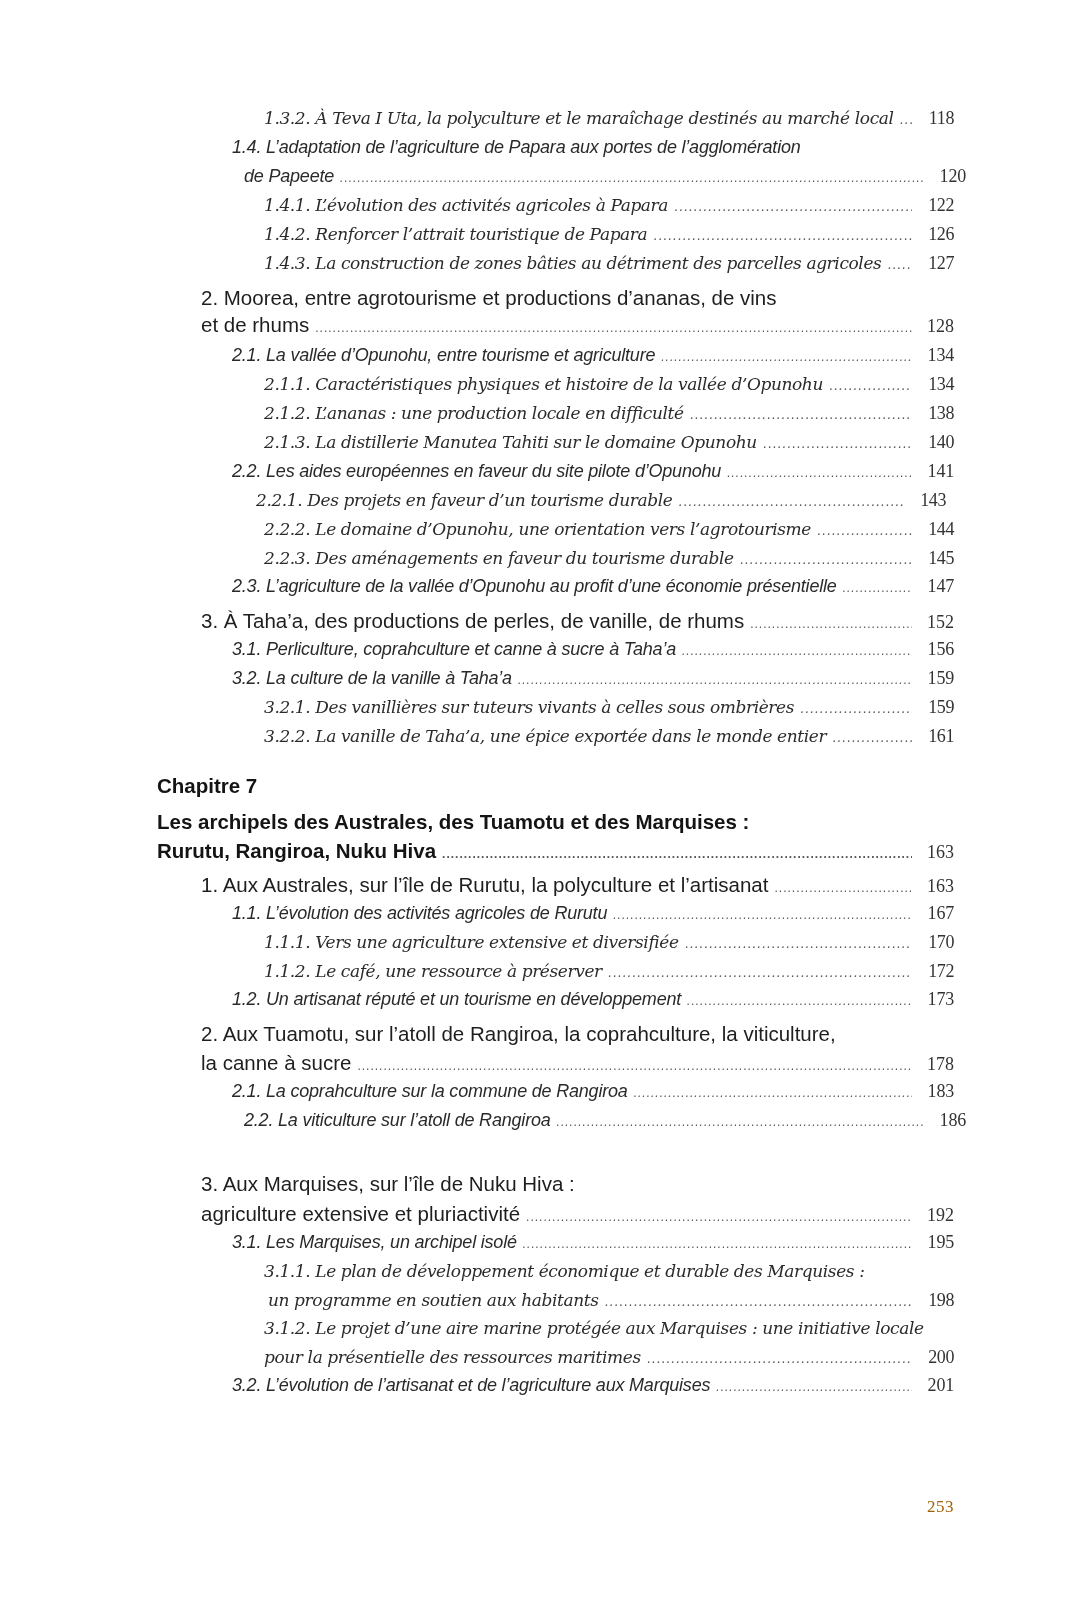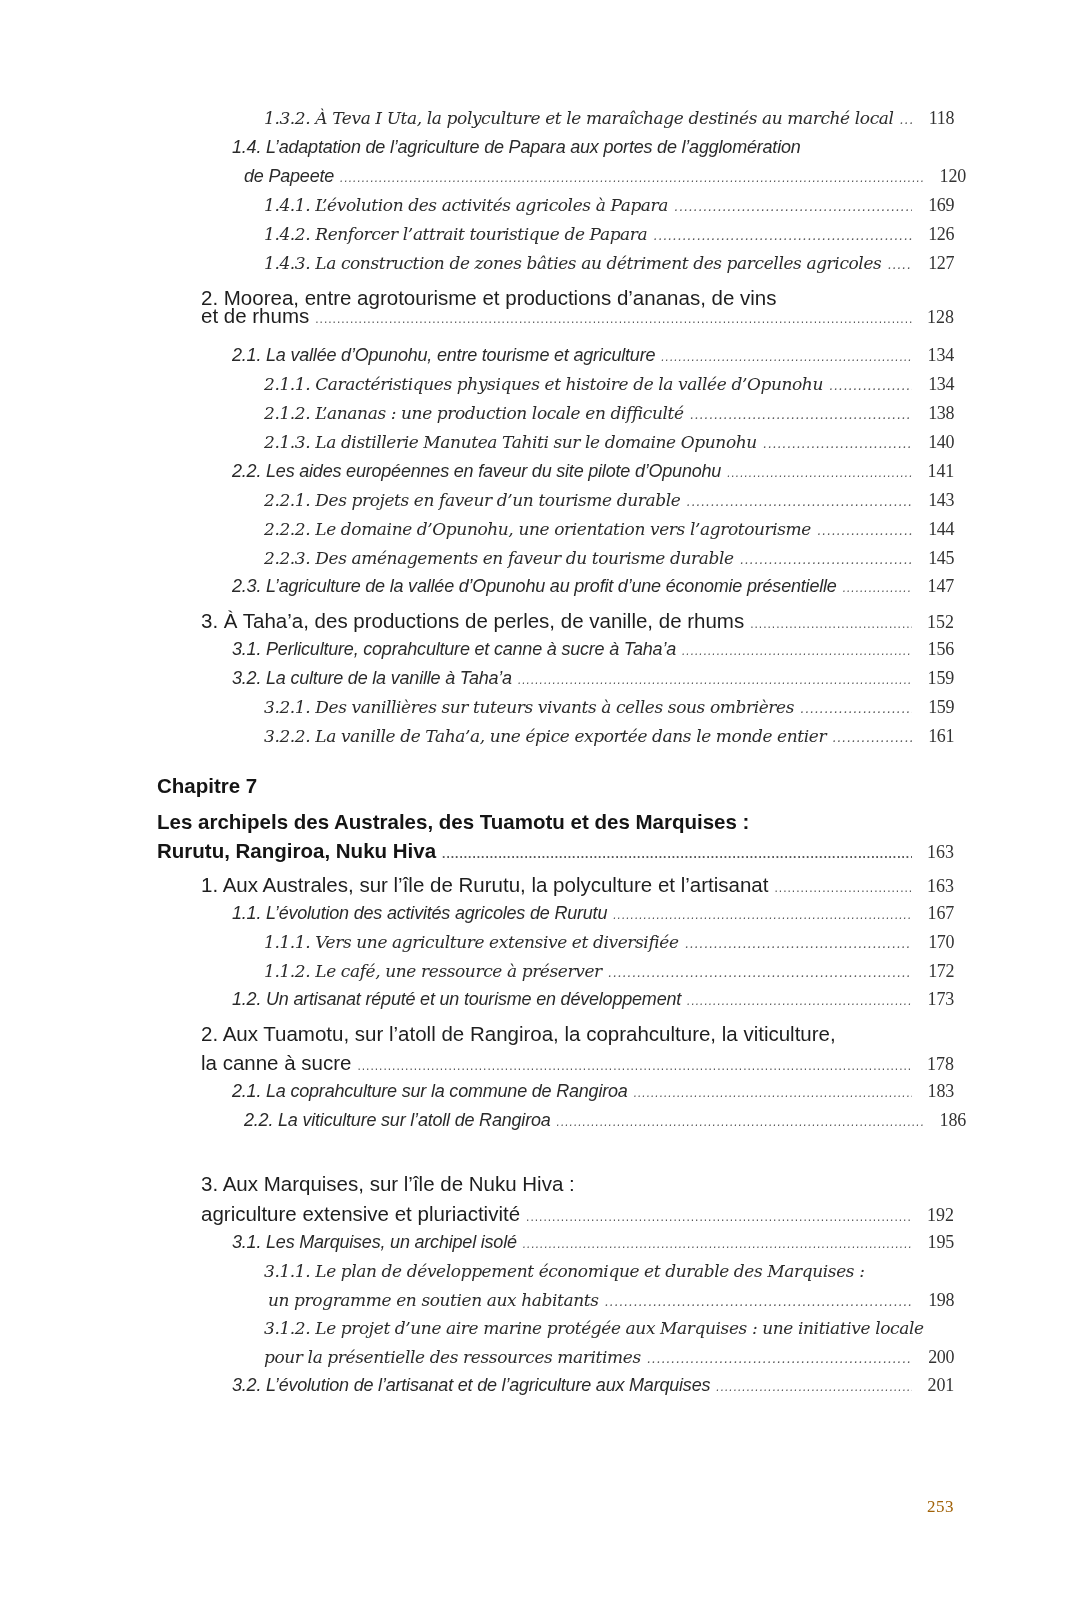--- a/index.html
+++ b/index.html
@@ -32,35 +32,35 @@
   <div class="plain lvl2" style="left:232px; top:137px;">1.4. L’adaptation de l’agriculture de Papara aux portes de l’agglomération</div>
   <div class="entry lvl2" style="left:244px; width:722px; top:166px;">
     <span class="txt">de Papeete</span>
     <span class="dots"></span>
     <span class="pg">120</span>
   </div>
 
   <div class="entry lvl3" style="left:264px; width:690px; top:195px;">
     <span class="txt">1.4.1. L’évolution des activités agricoles à Papara</span>
     <span class="dots"></span>
-    <span class="pg">169</span>
+    <span class="pg">122</span>
   </div>
   <div class="entry lvl3" style="left:264px; width:690px; top:224px;">
     <span class="txt">1.4.2. Renforcer l’attrait touristique de Papara</span>
     <span class="dots"></span>
     <span class="pg">126</span>
   </div>
   <div class="entry lvl3" style="left:264px; width:690px; top:253px;">
     <span class="txt">1.4.3. La construction de zones bâties au détriment des parcelles agricoles</span>
     <span class="dots"></span>
     <span class="pg">127</span>
   </div>
 
   <div class="plain lvl1" style="left:201px; top:286px;">2. Moorea, entre agrotourisme et productions d’ananas, de vins</div>
-  <div class="entry lvl1" style="left:201px; width:753px; top:304px;">
+  <div class="entry lvl1" style="left:201px; width:753px; top:313px;">
     <span class="txt">et de rhums</span>
     <span class="dots"></span>
     <span class="pg">128</span>
   </div>
 
   <div class="entry lvl2" style="left:232px; width:722px; top:345px;">
     <span class="txt">2.1. La vallée d’Opunohu, entre tourisme et agriculture</span>
     <span class="dots"></span>
     <span class="pg">134</span>
   </div>
@@ -77,21 +77,21 @@
   <div class="entry lvl3" style="left:264px; width:690px; top:432px;">
     <span class="txt">2.1.3. La distillerie Manutea Tahiti sur le domaine Opunohu</span>
     <span class="dots"></span>
     <span class="pg">140</span>
   </div>
   <div class="entry lvl2" style="left:232px; width:722px; top:461px;">
     <span class="txt">2.2. Les aides européennes en faveur du site pilote d’Opunohu</span>
     <span class="dots"></span>
     <span class="pg">141</span>
   </div>
-  <div class="entry lvl3" style="left:264px; width:690px; top:490px;">
+  <div class="entry lvl3" style="left:256px; width:690px; top:490px;">
     <span class="txt">2.2.1. Des projets en faveur d’un tourisme durable</span>
     <span class="dots"></span>
     <span class="pg">143</span>
   </div>
   <div class="entry lvl3" style="left:264px; width:690px; top:519px;">
     <span class="txt">2.2.2. Le domaine d’Opunohu, une orientation vers l’agrotourisme</span>
     <span class="dots"></span>
     <span class="pg">144</span>
   </div>
   <div class="entry lvl3" style="left:264px; width:690px; top:548px;">

